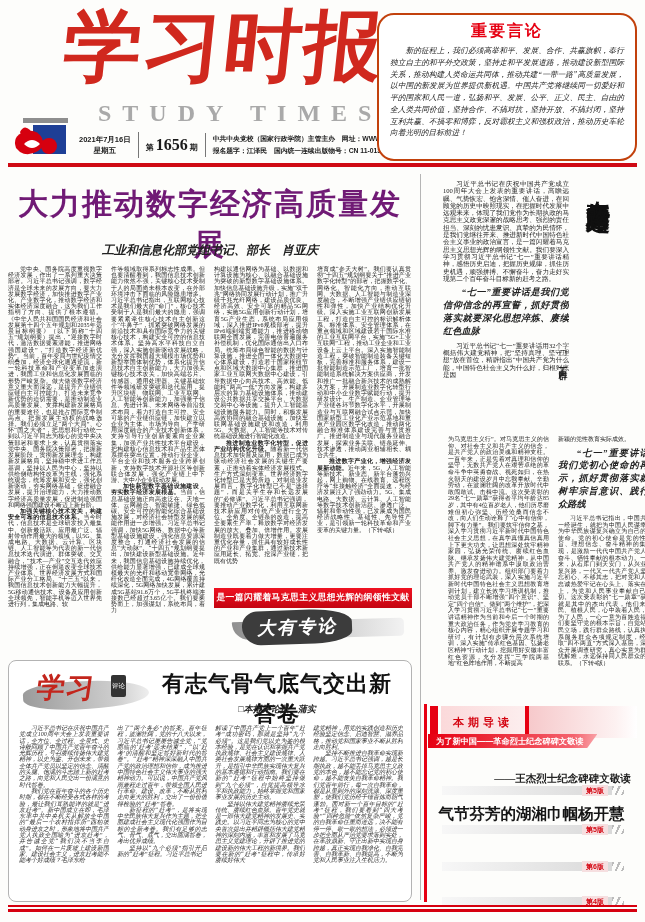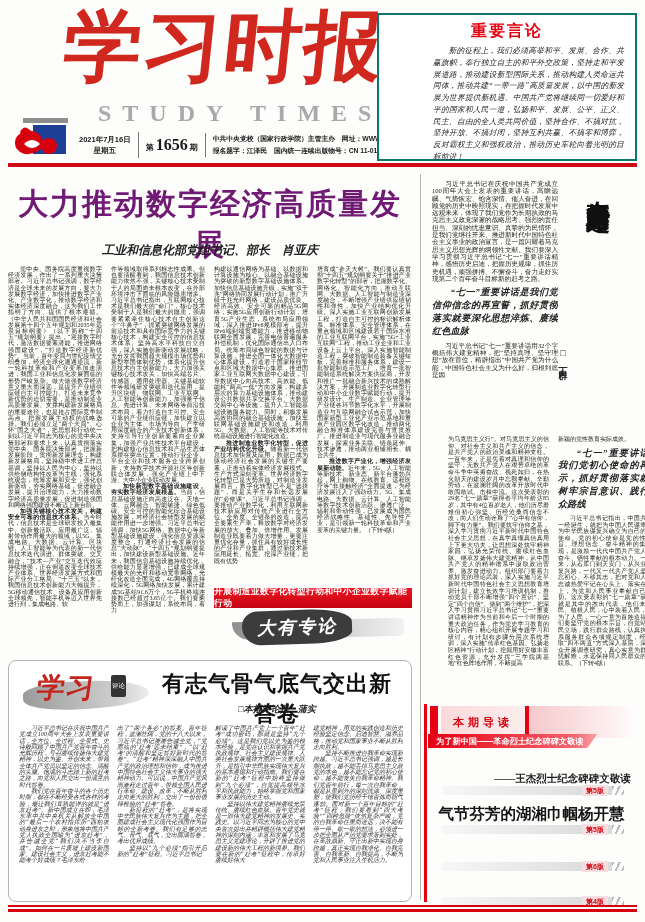--- a/index.html
+++ b/index.html
@@ -12,25 +12,25 @@
   .english{left:98px;top:100px;font-size:24px;color:#a9a9a9;letter-spacing:11px;font-weight:bold;}
   .logo{left:10px;top:118px;}
   .dateline{left:72px;top:127px;height:36px;display:flex;align-items:center;font-family:"Liberation Sans","DejaVu Sans",sans-serif;}
   .dl-seg{padding:0 7px;text-align:center;font-weight:bold;}
   .dl-date{font-size:7.5px;line-height:1.5;}
   .dl-sep{width:1px;height:26px;background:#777;}
   .dl-issue{font-size:8px;}
   .dl-issue b{font-size:16px;font-family:"Liberation Serif",serif;padding:0 2px;}
   .dl-pub{font-size:6.8px;text-align:left;line-height:1.8;white-space:nowrap;border-left:1px solid #777;}
   
-  .quote-box{left:377px;top:13px;width:260px;height:148px;border:2px solid #0f766e;border-radius:0;
+  .quote-box{left:377px;top:13px;width:260px;height:148px;border:2px solid #c2410c;border-radius:17px;
              box-sizing:border-box;padding:6px 11px;background:#fff;}
   .quote-title{text-align:center;color:#e60012;font-size:16px;font-weight:900;
                font-family:"Liberation Sans","DejaVu Sans",sans-serif;letter-spacing:2px;margin-bottom:3px;}
-  .quote-body{font-size:7.7px;line-height:1.53;text-align:justify;text-indent:2em;font-style:italic;color:#222;margin-left:43px;}
+  .quote-body{font-size:7.7px;line-height:1.53;text-align:justify;text-indent:2em;font-style:italic;color:#222;}
   .red-rule{left:8px;top:163px;width:629px;height:4px;background:#cf0a14;}
   .vdivider{left:420px;top:174px;width:1px;height:726px;background:#b5b5b5;}
   
   .headline{left:8px;top:184px;width:404px;text-align:center;font-size:30px;font-weight:900;
             letter-spacing:2px;color:#701a75;}
   .m-byline{left:8px;top:242px;width:404px;text-align:center;font-size:12px;font-style:italic;font-weight:bold;color:#222;}
   .m-cols{left:8px;top:266px;width:404px;height:390px;}
   .mcol{position:absolute;top:0;width:94px;overflow:hidden;font-size:6px;line-height:6.2px;text-align:justify;color:#222;}
   .mcol p{margin:0;text-indent:2em;}
   .mcol .lead{font-weight:900;}
@@ -62,21 +62,21 @@
   .ca-title{position:absolute;left:142px;top:8px;width:252px;text-align:center;font-size:22px;
             font-weight:900;letter-spacing:1px;color:#111;}
   .ca-byline{position:absolute;left:142px;top:42px;width:252px;text-align:center;font-size:9px;
              font-weight:bold;font-style:italic;color:#222;}
   .ca-cols{position:absolute;left:10px;top:64px;width:384px;height:166px;}
   .ccol{position:absolute;top:0;width:90px;height:166px;overflow:hidden;font-size:6px;line-height:6.3px;
         text-align:justify;font-style:italic;color:#2d2d2d;}
   .ccol p{margin:0;text-indent:2em;}
   .cc1{left:0;} .cc2{left:98px;} .cc3{left:196px;} .cc4{left:294px;}
   
-  .ra-col1{left:432px;top:180px;width:126px;height:248px;overflow:hidden;font-size:6.6px;line-height:7.3px;
+  .ra-col1{left:443px;top:180px;width:126px;height:248px;overflow:hidden;font-size:6.6px;line-height:7.3px;
            text-align:justify;color:#222;}
   .ra-col1 p,.ra-colx p{margin:0;text-indent:2em;}
   .r-subhead{font-size:9.2px;font-weight:900;font-style:italic;line-height:1.4;margin:4px 0 !important;
              text-indent:2em;}
   .ra-byline{left:556px;top:348px;writing-mode:vertical-rl;font-size:9px;font-weight:bold;letter-spacing:2px;color:#222;}
   .ra-title{left:582px;top:182px;height:246px;writing-mode:vertical-rl;font-size:24px;font-weight:900;
             letter-spacing:0.8px;color:#101010;}
   .ra-colx{position:absolute;top:436px;width:101px;height:262px;overflow:hidden;font-size:6px;line-height:6.6px;
            text-align:justify;color:#222;margin-left:22px;}
   .ra-c2{left:426px;} .ra-c3{left:536px;}
@@ -161,21 +161,21 @@
       <p style="text-indent:0">构建以通信网络为基础、以数据和计算设施为核心、以融合基础设施为突破的新型数字基础设施体系。加快信息基础设施升级，实施“双千兆”网络协同发展行动计划，推广升级千兆光纤网络，建设品质优良、经济高效、安全可靠的精品5G网络，实施5G应用创新行动计划，培育5G产业生态，系统布局应用领域，深入推进IPv6规模部署，提升IPv6端到端贯通能力，推进移动物联网全面发展，完善电信普遍服务补偿机制，优化国际通信出入口布局。统筹布局绿色智能的数据与计算设施，推进全国一体化大数据中心体系建设，打造若干国家枢纽节点和区域大数据中心集群，推进国家工业互联网大数据中心建设，引导数据中心向高技术、高效能、低能耗“两高一低”方向发展，构建多层次的算力基础设施体系，推动建设公共数据共享交换平台、大数据交易中心等设施，提升人工智能基础设施服务能力。同时，积极发展高效协同的融合基础设施，加快车联网基础设施建设和改造，利用5G、大数据、人工智能等技术对传统基础设施进行智能化改造。</p>
       <p><span class="lead">推进制造业数字化转型，促进产业结构优化升级。</span><span>随着新一代信息技术加快普及应用，数据已成为驱动经济社会发展的关键生产要素，正推动着实体经济发展模式、生产方式深刻变革。世界经济数字化转型已是大势所趋，对制造业发展而言，数字化转型已不是“选择题”，而是关乎生存和长远发展的“必修课”。习近平总书记强调，要推动产业数字化，利用互联网新技术新应用对传统产业进行全方位、全角度、全链条的改造，提高全要素生产率，释放数字对经济发展的放大、叠加、倍增作用。发展制造业既要着力做大增量，更要注重优化存量，抓住具有较好成长性的产业和产业集群，通过新技术新应用延长、拓宽、挖深产业链，把既有优势</span></p>
     </div>
     <div class="mcol c4">
       <p style="text-indent:0">培育成“参天大树”。我们要认真贯彻“十四五”规划纲要关于“推进产业数字化转型”的部署，把握数字化、网络化、智能化方向，推动互联网、大数据、人工智能与制造业深度融合，不断增强产业链供应链韧性和弹性，加快产业结构优化升级。深入实施工业互联网创新发展工程，打造自主可控的标识解析体系、标准体系、安全管理体系，在重点领域和区域建设若干国际水准的工业互联网平台，实施“5G+工业互联网”工程，推动工业企业和工业设备上云上平台。深入实施智能制造工程，突破智能制造装备关键短板，完善标准和服务体系，建设一批智能制造示范工厂，培育一批智能制造系统解决方案供应商，开发和推广一批融合新兴技术的成熟解决方案，开展制造业数字化转型行动和中小企业数字赋能行动，提升研发设计、生产制造、企业管理等产业链各环节数字化水平，开展制造业与互联网融合试点示范，加快国家新型工业化产业示范基地和重点产业园区数字化改造，推动两化融合标准体系建设完善与宣贯推广。推进制造业与现代服务业融合发展，探索业务关联、链条延伸、技术渗透，推动两业相辅相长、耦合共生。</p>
       <p><span class="lead">推进数字产业化，增强经济发展新动能。</span><span>近年来，5G、人工智能等新技术、新业态、新平台蓬勃兴起，网上购物、在线教育、远程医疗等“非接触经济”全面提速，为经济发展注入了强劲动力。5G、集成电路、大数据、云计算、人工智能等数字技术创新活跃、渗透广泛、辐射和带动性强，已发展成为国民经济战略性、基础性、先导性产业，是引领新一轮科技革命和产业变革的关键力量。（下转4版）</span></p>
     </div>
   </div>
 
   <div class="abs banner">
-    <div class="banner-bar">开展制造业数字化转型行动和中小企业数字赋能行动</div>
+    <div class="banner-bar">是一篇闪耀着马克思主义思想光辉的纲领性文献</div>
     <div class="brush-wrap">
       <div class="brush-tail"></div>
       <div class="brush-blob">
         <span class="brush-text">大有专论</span>
       </div>
     </div>
   </div>
 
   <div class="abs ra-col1">
     <p>习近平总书记在庆祝中国共产党成立100周年大会上发表的重要讲话，高瞻远瞩、气势恢宏、饱含深情、催人奋进，在回顾党的历史中映照现实，在把握时代发展中远观未来，体现了我们党作为长期执政的马克思主义政党深邃的战略思考、强烈的责任担当、深刻的忧患意识、真挚的为民情怀，是我们党继往开来、推进新时代中国特色社会主义事业的政治宣言，是一篇闪耀着马克思主义思想光辉的纲领性文献。我们要深入学习贯彻习近平总书记“七一”重要讲话精神，感悟历史启迪，把握历史规律，抓住历史机遇，顽强拼搏、不懈奋斗，奋力走好实现第二个百年奋斗目标新的赶考之路。</p>

